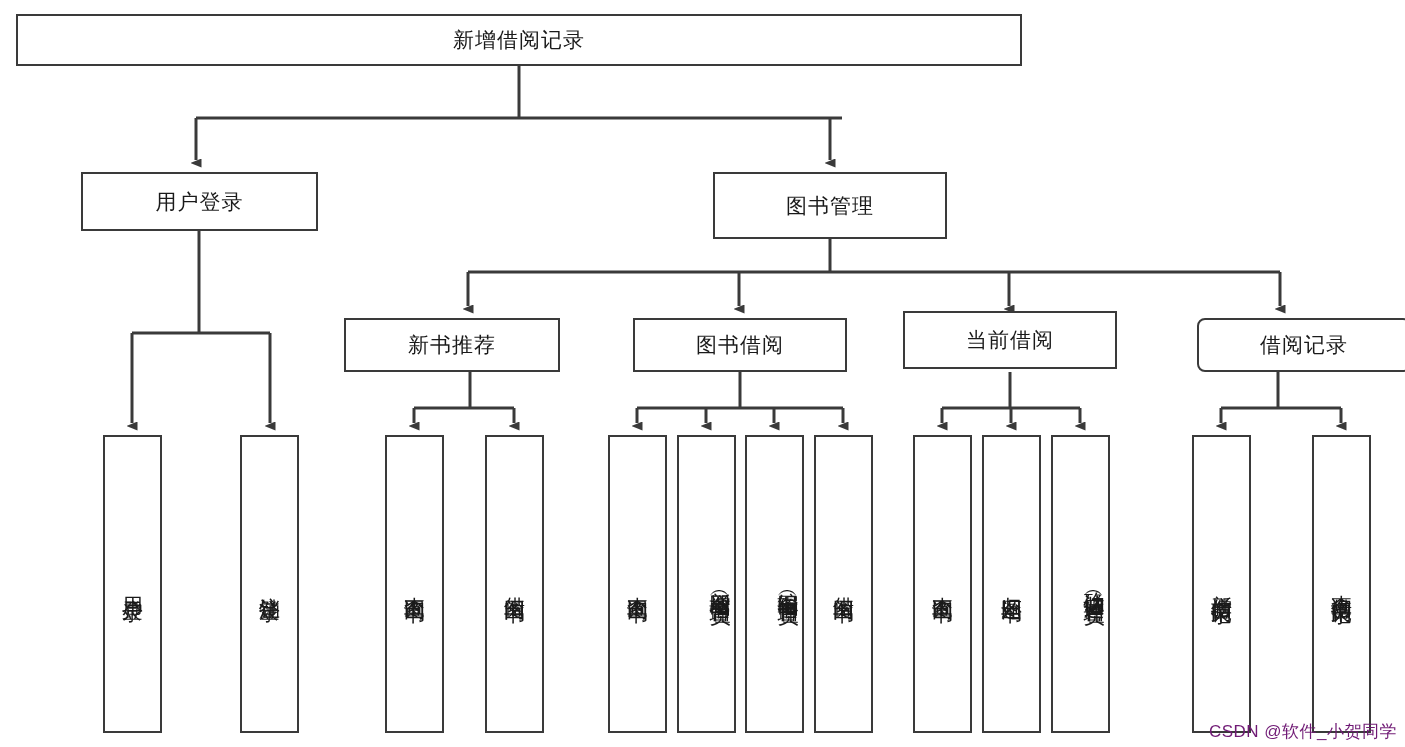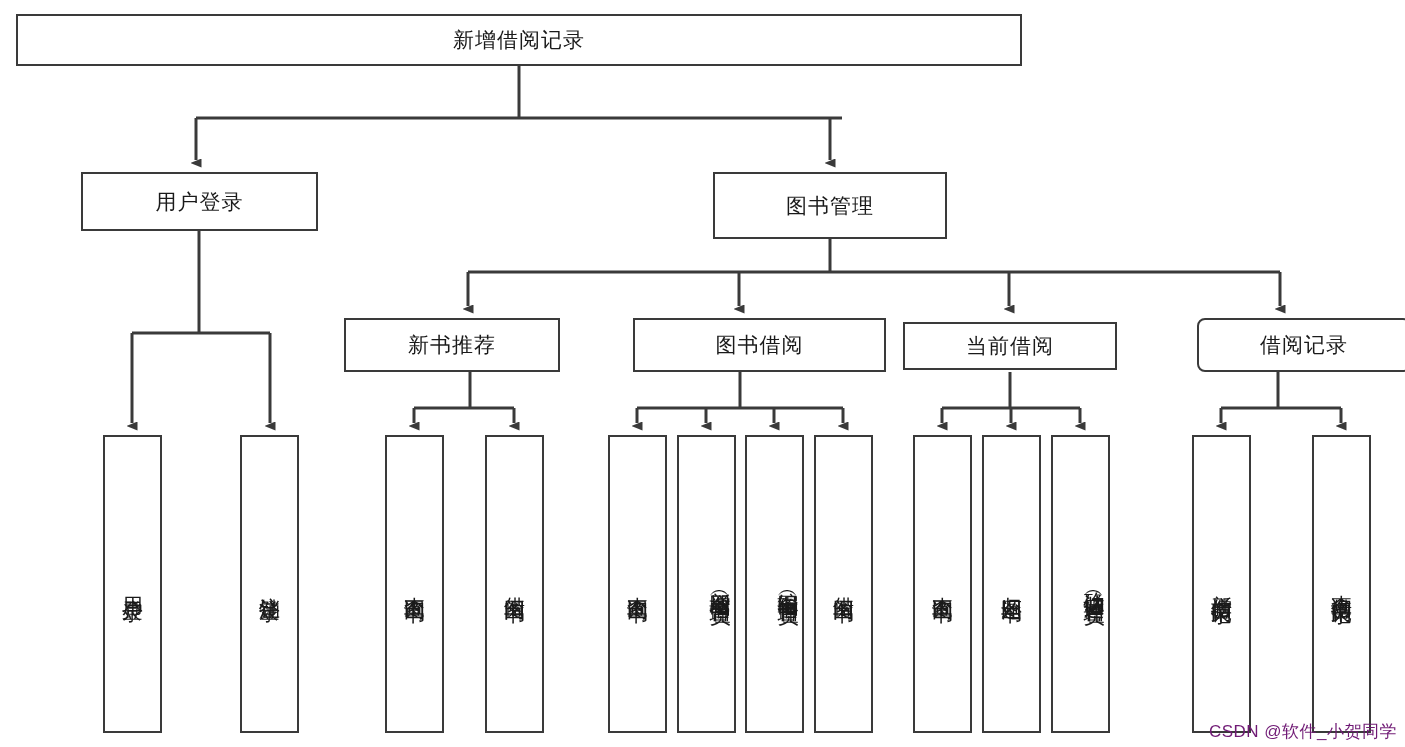--- a/index.html
+++ b/index.html
@@ -126,24 +126,24 @@
   <div class="node h" style="left:81px; top:172px; width:237px; height:59px;">
     <span class="label">用户登录</span>
   </div>
   <div class="node h" style="left:713px; top:172px; width:234px; height:67px;">
     <span class="label">图书管理</span>
   </div>
 
   <div class="node h" style="left:344px; top:318px; width:216px; height:54px;">
     <span class="label">新书推荐</span>
   </div>
-  <div class="node h" style="left:633px; top:318px; width:253px; height:54px;">
+  <div class="node h" style="left:633px; top:318px; width:214px; height:54px;">
     <span class="label">图书借阅</span>
   </div>
-  <div class="node h" style="left:903px; top:322px; width:214px; height:48px;">
+  <div class="node h" style="left:903px; top:311px; width:214px; height:58px;">
     <span class="label">当前借阅</span>
   </div>
   <div class="node h" style="left:1197px; top:318px; width:214px; height:54px;border-radius:8px;">
     <span class="label">借阅记录</span>
   </div>
 
   <div class="node v bottomish" style="left:103px; top:435px; width:59px; height:298px;">
     <span class="label">用户登录</span>
   </div>
   <div class="node v bottomish" style="left:240px; top:435px; width:59px; height:298px;">

